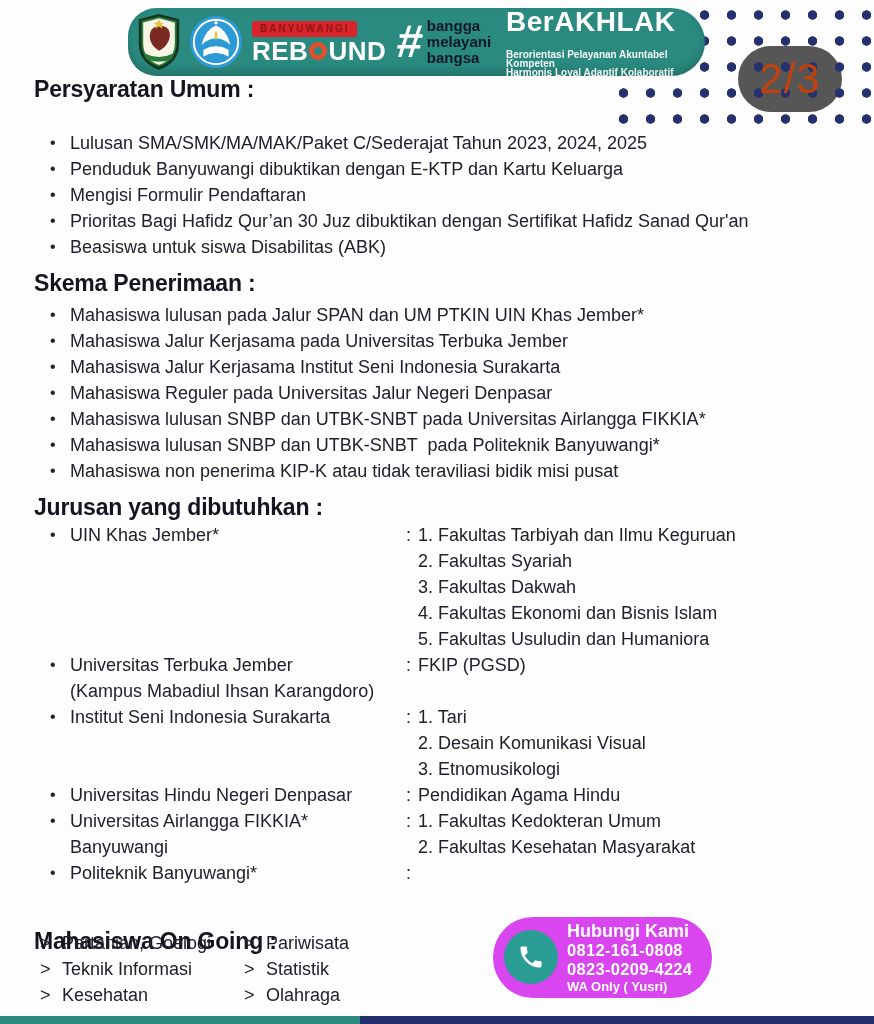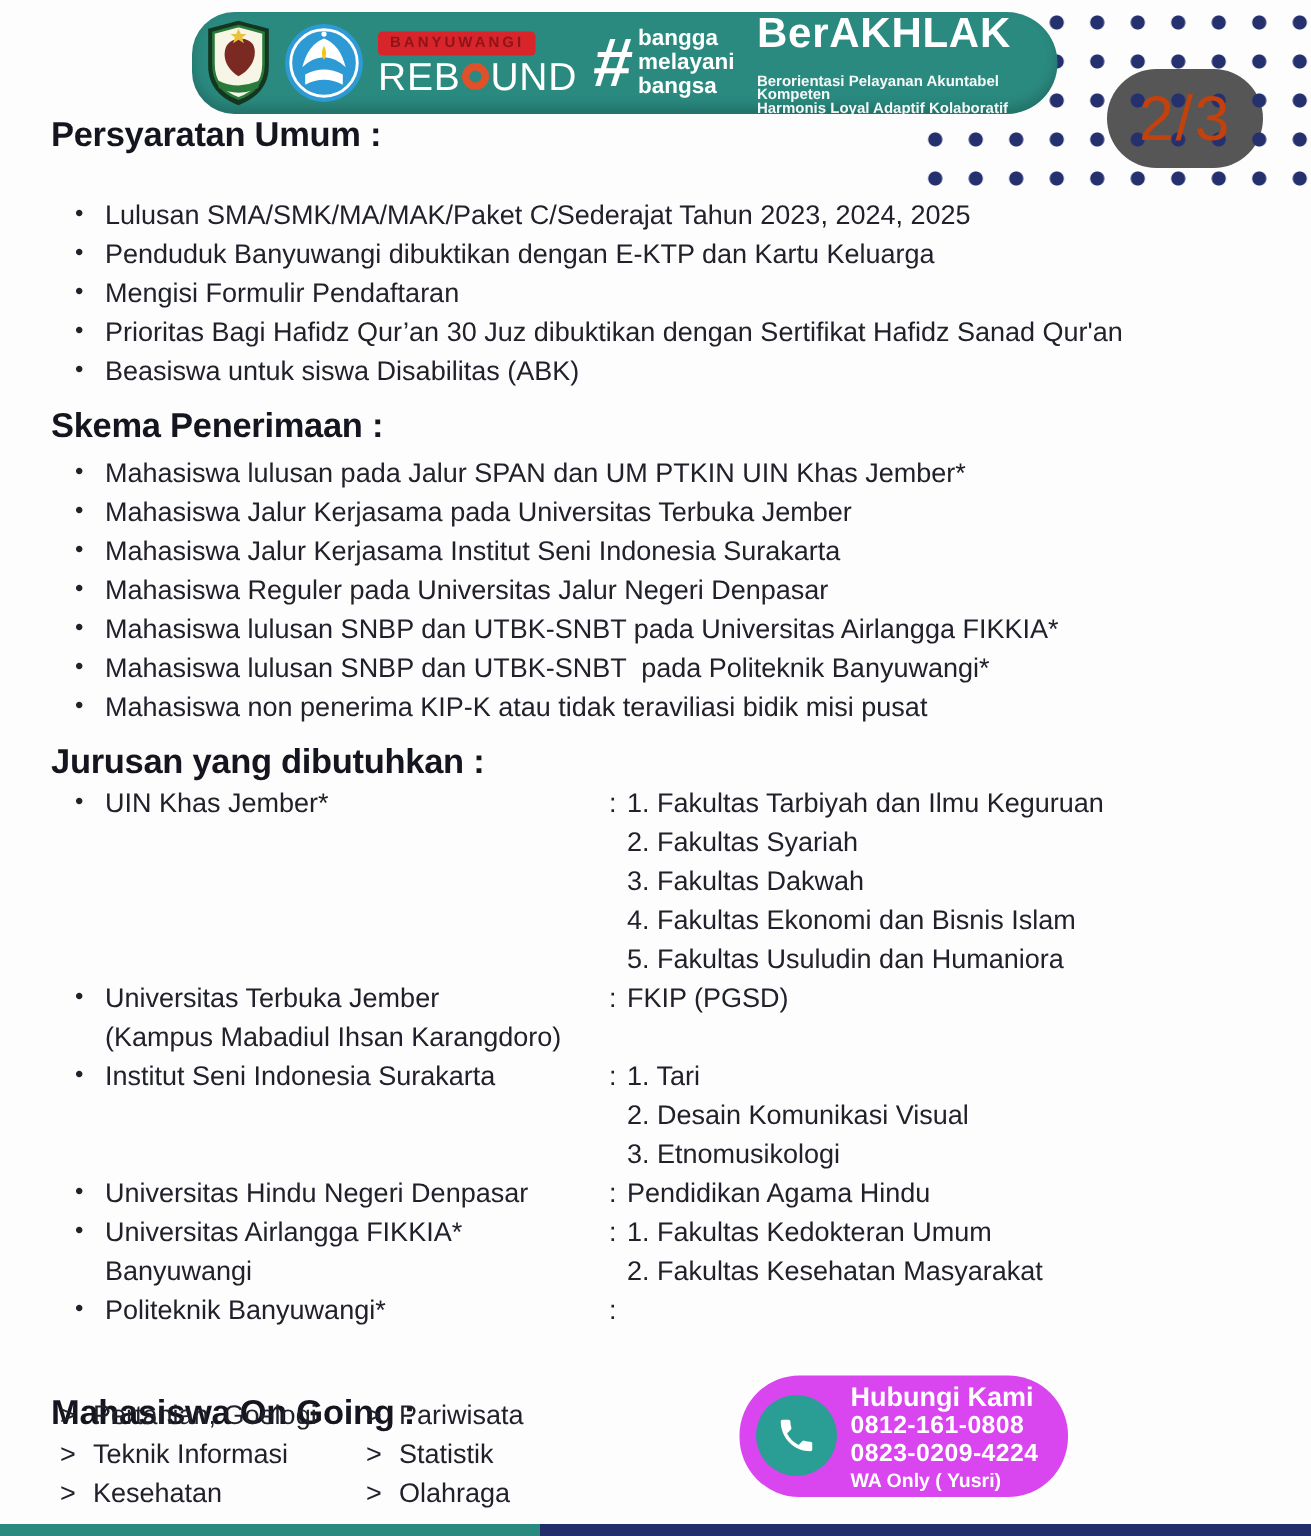--- a/index.html
+++ b/index.html
@@ -32,30 +32,30 @@
     box-shadow:inset 0 -5px 8px rgba(0,0,0,0.18);
   }
   .crest{ flex:0 0 auto; }
   .tutwuri{ flex:0 0 auto; }
   .rebound{ display:flex; flex-direction:column; align-items:flex-start; line-height:1; margin-left:2px; }
   .rebound-top{
     background:#d8252c; color:#8f1418; font-size:10px; font-weight:bold;
     letter-spacing:2px; padding:3px 8px; border-radius:3px; margin-bottom:1px;
   }
   .rebound-bottom{
-    color:#fff; font-size:26px; font-weight:normal; letter-spacing:0.5px;
+    color:#fff; font-size:26px; font-weight:bold; letter-spacing:0.5px;
     display:flex; align-items:center;justify-content:flex-end;
   }
   .rebound-o{
     display:inline-block; width:18px; height:18px; border:5px solid #e0502a;
     border-radius:50%; margin:0 1px;
   }
   .hashblock{ display:flex; align-items:center; gap:4px; margin-left:4px; }
   .hash-glyph{ color:#fff; font-size:46px; font-weight:bold; transform:skewX(-6deg); line-height:0.9; }
-  .hash-lines{ color:#ffffff; font-size:15px; font-weight:bold; line-height:16px; }
+  .hash-lines{ color:#0f172a; font-size:15px; font-weight:bold; line-height:16px; }
   .berakhlak{ margin-left:8px; color:#fff; }
   .berakhlak-title{ font-size:28px; font-weight:bold; letter-spacing:0.5px; line-height:1; }
   .berakhlak-sub{ font-size:10px; font-weight:bold; line-height:9px; margin-top:14px; opacity:0.95; }
   
   .h-sec{
     position:absolute; left:34px; font-size:23px; font-weight:bold;
     color:#15151f; letter-spacing:-0.2px;
   }
   .list{ position:absolute; left:50px; }
   .li{ display:flex; align-items:flex-start; height:26px; font-size:18px; }

